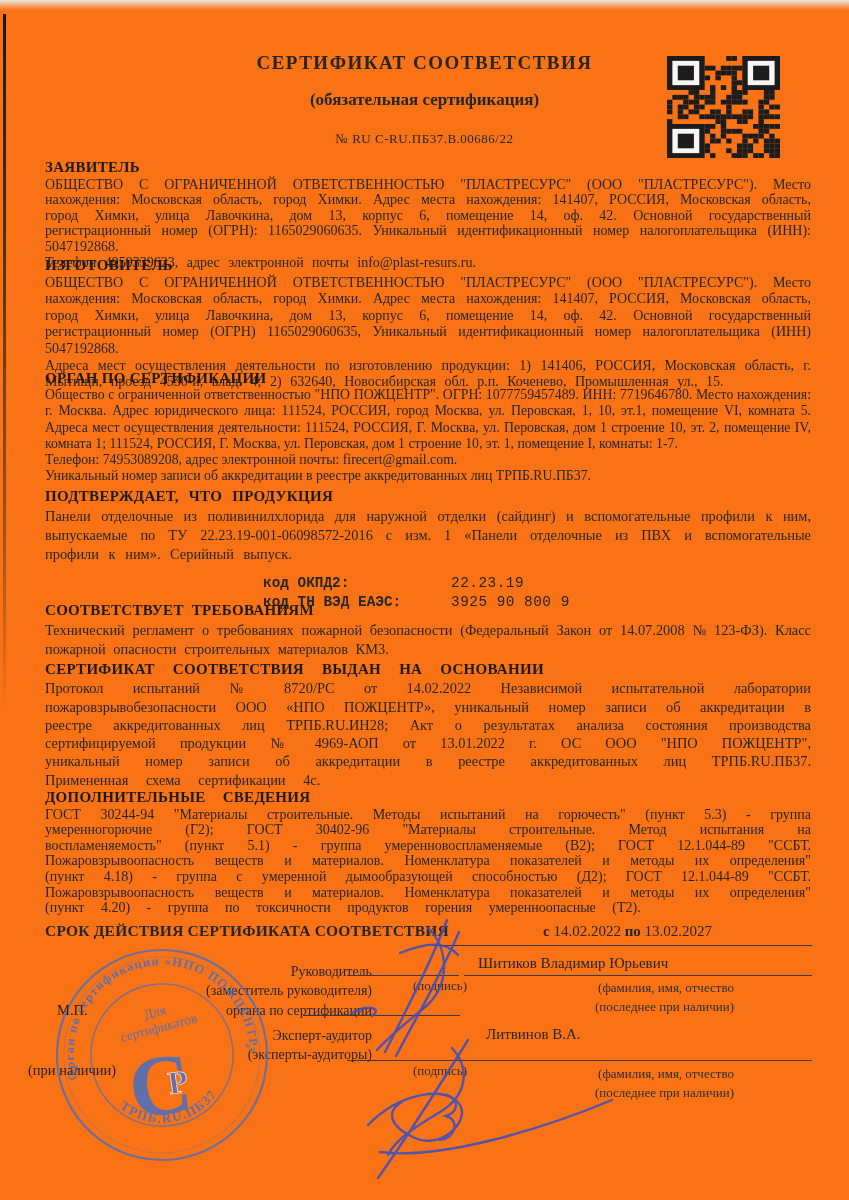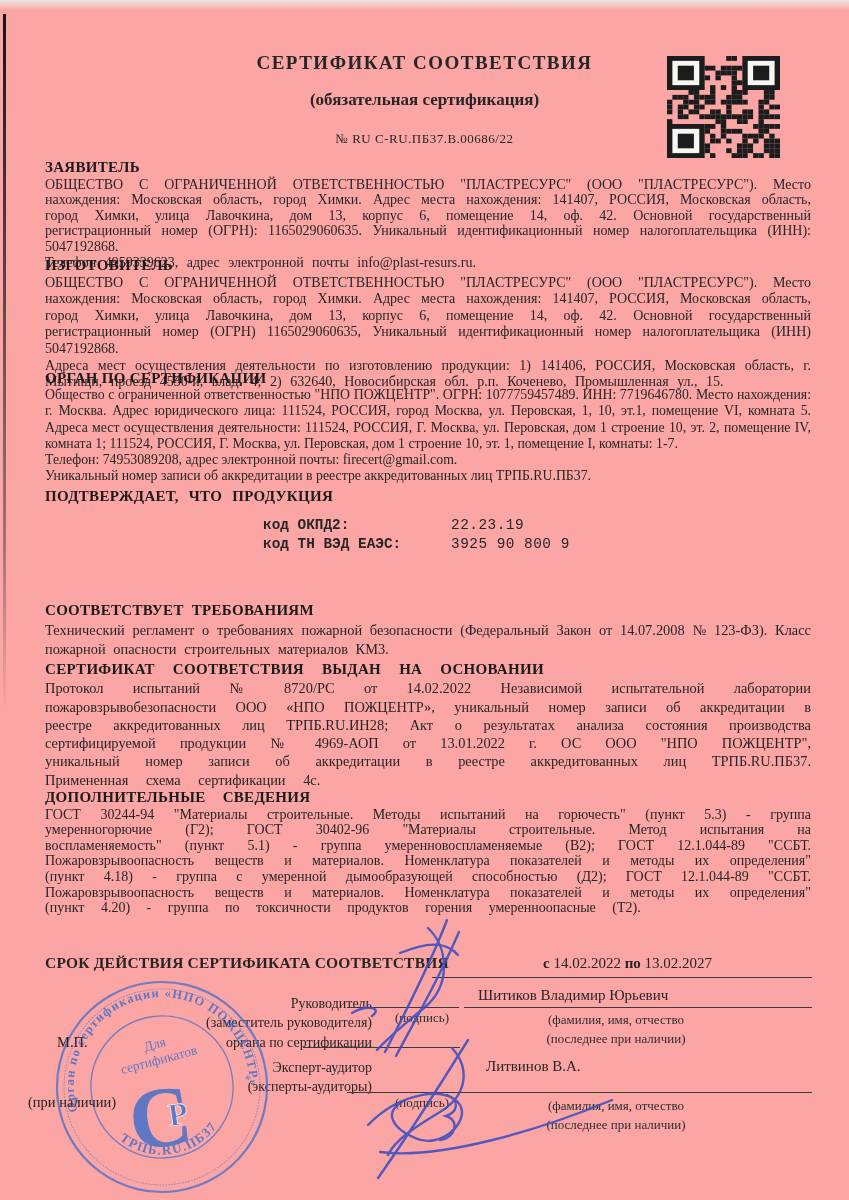--- a/index.html
+++ b/index.html
@@ -1,18 +1,18 @@
 <!DOCTYPE html>
 <html><head>
 <meta charset="utf-8">
 <style>
   html,body{margin:0;padding:0;background:#888;}
   .page{
     position:relative; width:849px; height:1200px; margin:0 auto;
-    background:#fca5a5;
+    background:#f97316;
     font-family:"Liberation Serif","DejaVu Serif",serif;
     color:#262626; overflow:hidden;
   }
   
   .edge-line{position:absolute; left:3px; top:14px; width:2.5px; height:700px;
     background:linear-gradient(#151515 0%,#20202066 75%,transparent 100%); z-index:5;}
   .top-shade{position:absolute; left:0; top:0; right:0; height:10px;
     background:linear-gradient(#e9e7e3,transparent); z-index:4;}
 
   
@@ -36,38 +36,38 @@
   .sec-requirements{top:601px; font-size:14.4px; line-height:19px;   word-spacing:4px;}
   .sec-basis       {top:660px; font-size:14.4px; line-height:18.3px; word-spacing:14px;}
   .sec-additional  {top:790px; font-size:14px;   line-height:15.6px; word-spacing:13px;}
 
   .codes{margin-left:218px; margin-top:10px; word-spacing:0;font-family:Liberation Mono, monospace;}
   .code-row{line-height:19px;}
   .code-label{display:inline-block; width:188px; font-weight:bold;}
   .code-value{letter-spacing:.5px;}
 
   
-  .bottom{position:absolute; left:0; top:948px; width:849px; height:252px; z-index:2;}
+  .bottom{position:absolute; left:0; top:916px; width:849px; height:252px; z-index:2;}
   .bottom .abs{position:absolute;}
   .validity-heading{left:45px; top:6px; font-size:15.5px; font-weight:bold; letter-spacing:.2px;}
   .validity-dates{left:543px; top:7px; font-size:15px;}
   .validity-dates b{font-weight:bold;}
   .validity-line{left:432px; top:29px; width:380px; border-top:1.6px solid #3a3a3a;}
 
   .role{width:170px; text-align:right; font-size:14px; line-height:19.3px;}
   .role-1{left:202px; top:46px;}
   .role-2{left:202px; top:110px;}
 
   .sig-line{border-top:1.4px solid #3a3a3a;}
   .r1-signline{left:347px; top:59px; width:112px;}
   .r1-nameline{left:464px; top:59px; width:348px;}
   .r1-extraline{left:303px; top:99px; width:157px;}
   .r2-line{left:347px; top:144px; width:465px;}
 
-  .caption{font-size:13px; color:#2e2e2e; text-align:center;font-family:Liberation Serif, serif;}
+  .caption{font-size:13px; color:#2e2e2e; text-align:right;font-family:Liberation Serif, serif;}
   .r1-sign-caption{left:377px; top:62px; width:90px;}
   .r2-sign-caption{left:377px; top:147px; width:90px;}
   .name{font-size:15px;}
   .r1-name{left:478px; top:39px;}
   .r2-name{left:486px; top:110px;}
   .name-caption{width:236px; line-height:18.5px;}
   .r1-name-caption{left:498px; top:63px;}
   .r2-name-caption{left:498px; top:149px;}
 
   .mp{font-size:14.5px; color:#222; z-index:6;}
@@ -268,20 +268,21 @@
 
   <div class="section sec-certbody">
     <h2>ОРГАН ПО СЕРТИФИКАЦИИ</h2>
     <p>Общество с ограниченной ответственностью "НПО ПОЖЦЕНТР". ОГРН: 1077759457489. ИНН: 7719646780. Место нахождения: г. Москва. Адрес юридического лица: 111524, РОССИЯ, город Москва, ул. Перовская, 1, 10, эт.1, помещение VI, комната 5. Адреса мест осуществления деятельности: 111524, РОССИЯ, Г. Москва, ул. Перовская, дом 1 строение 10, эт. 2, помещение IV, комната 1; 111524, РОССИЯ, Г. Москва, ул. Перовская, дом 1 строение 10, эт. 1, помещение I, комнаты: 1-7.</p>
     <p class="last">Телефон: 74953089208, адрес электронной почты: firecert@gmail.com.</p>
     <p class="last">Уникальный номер записи об аккредитации в реестре аккредитованных лиц ТРПБ.RU.ПБ37.</p>
   </div>
 
   <div class="section sec-product">
     <h2>ПОДТВЕРЖДАЕТ, ЧТО ПРОДУКЦИЯ</h2>
+    <p>Панели отделочные из поливинилхлорида для наружной отделки (сайдинг) и вспомогательные профили к ним, выпускаемые по ТУ 22.23.19-001-06098572-2016 с изм. 1 «Панели отделочные из ПВХ и вспомогательные профили к ним». Серийный выпуск.</p>
     <div class="codes">
       <div class="code-row">
         <span class="code-label">код ОКПД2:</span><span class="code-value">22.23.19</span>
       </div>
       <div class="code-row">
         <span class="code-label">код ТН ВЭД ЕАЭС:</span><span class="code-value">3925 90 800 9</span>
       </div>
     </div>
   </div>
 

